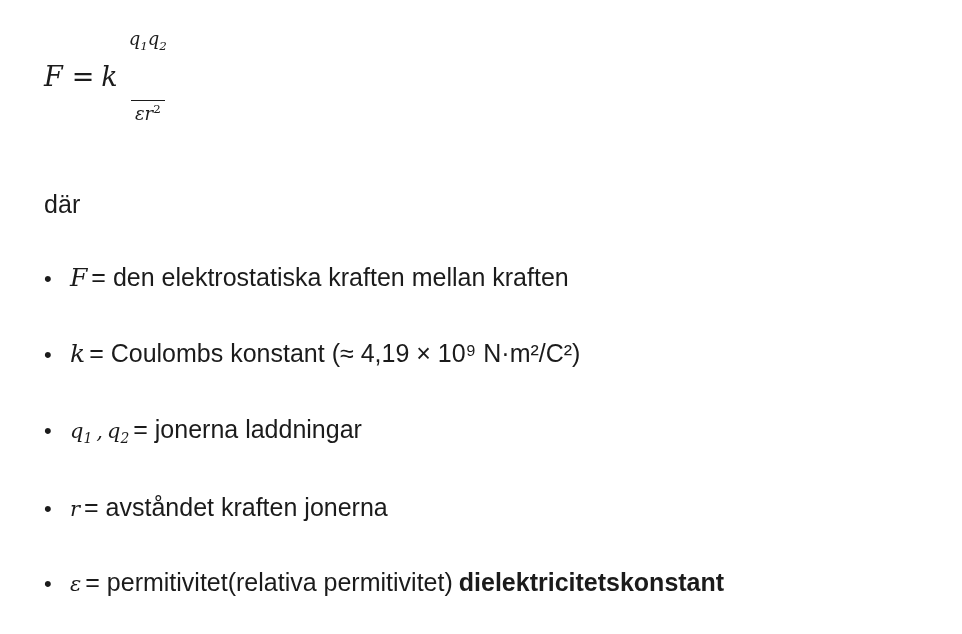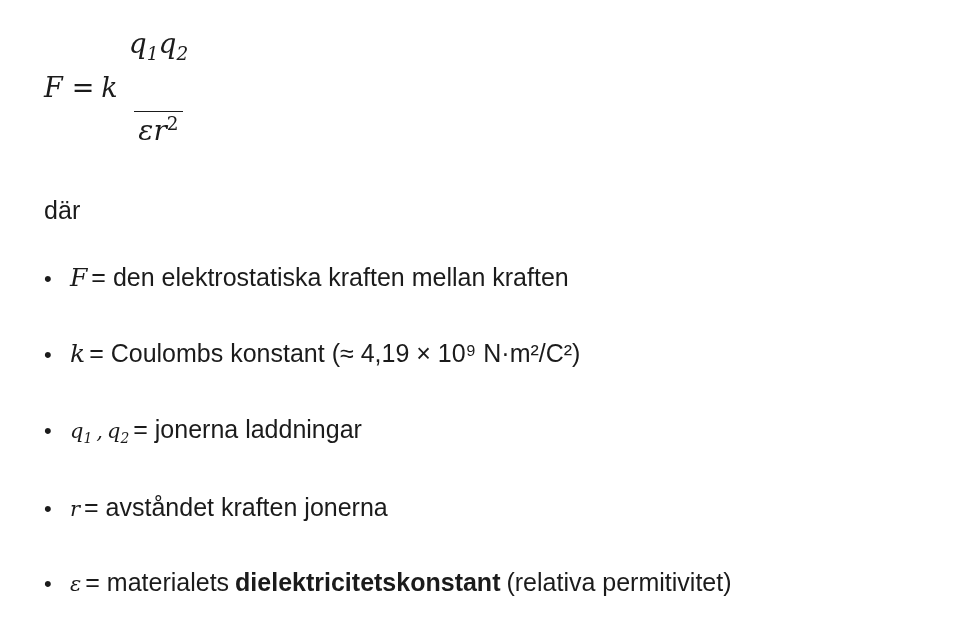--- a/index.html
+++ b/index.html
@@ -42,21 +42,21 @@
     font-style: normal;
   }
   .formula .k {
     margin-right: 7px;
   }
   .frac {
     display: inline-flex;
     flex-direction: column;
     align-items: center;
     vertical-align: middle;
-    font-size: 28px;
+    font-size: 18px;
   }
   .frac .num {
     padding: 0 4px 3px 4px;
   }
   .frac .den {
     border-top: 1.4px solid #1b1b1b;
     padding: 3px 4px 0 4px;
     margin-top: 45px;
   }
   .sub {
@@ -67,21 +67,21 @@
   .sup {
     font-size: 0.66em;
     vertical-align: super;
     font-style: normal;
   }
 
   
   .dar {
     position: absolute;
     left: 44px;
-    top: 196px;
+    top: 190px;
     font-size: 25px;
     font-weight: 400;
     letter-spacing: 0.1px;
   }
 
   
   .bullets {
     position: absolute;
     left: 44px;
     top: 262px;
@@ -166,19 +166,19 @@
 
     <li>
       <span class="dot">•</span>
       <span class="sym-small">r</span>
       <span class="txt">= avståndet kraften jonerna</span>
     </li>
 
     <li>
       <span class="dot">•</span>
       <span class="sym-small">ε</span>
-      <span class="txt">= materialets</span>
+      <span class="txt">= permitivitet</span>
+      <span class="txt">(relativa permitivitet)</span>
       <span class="txt bold" style="margin:0 6px;">dielektricitetskonstant</span>
-      <span class="txt">(relativa permitivitet)</span>
     </li>
 
   </ul>
 </div>
 
 </body></html>

